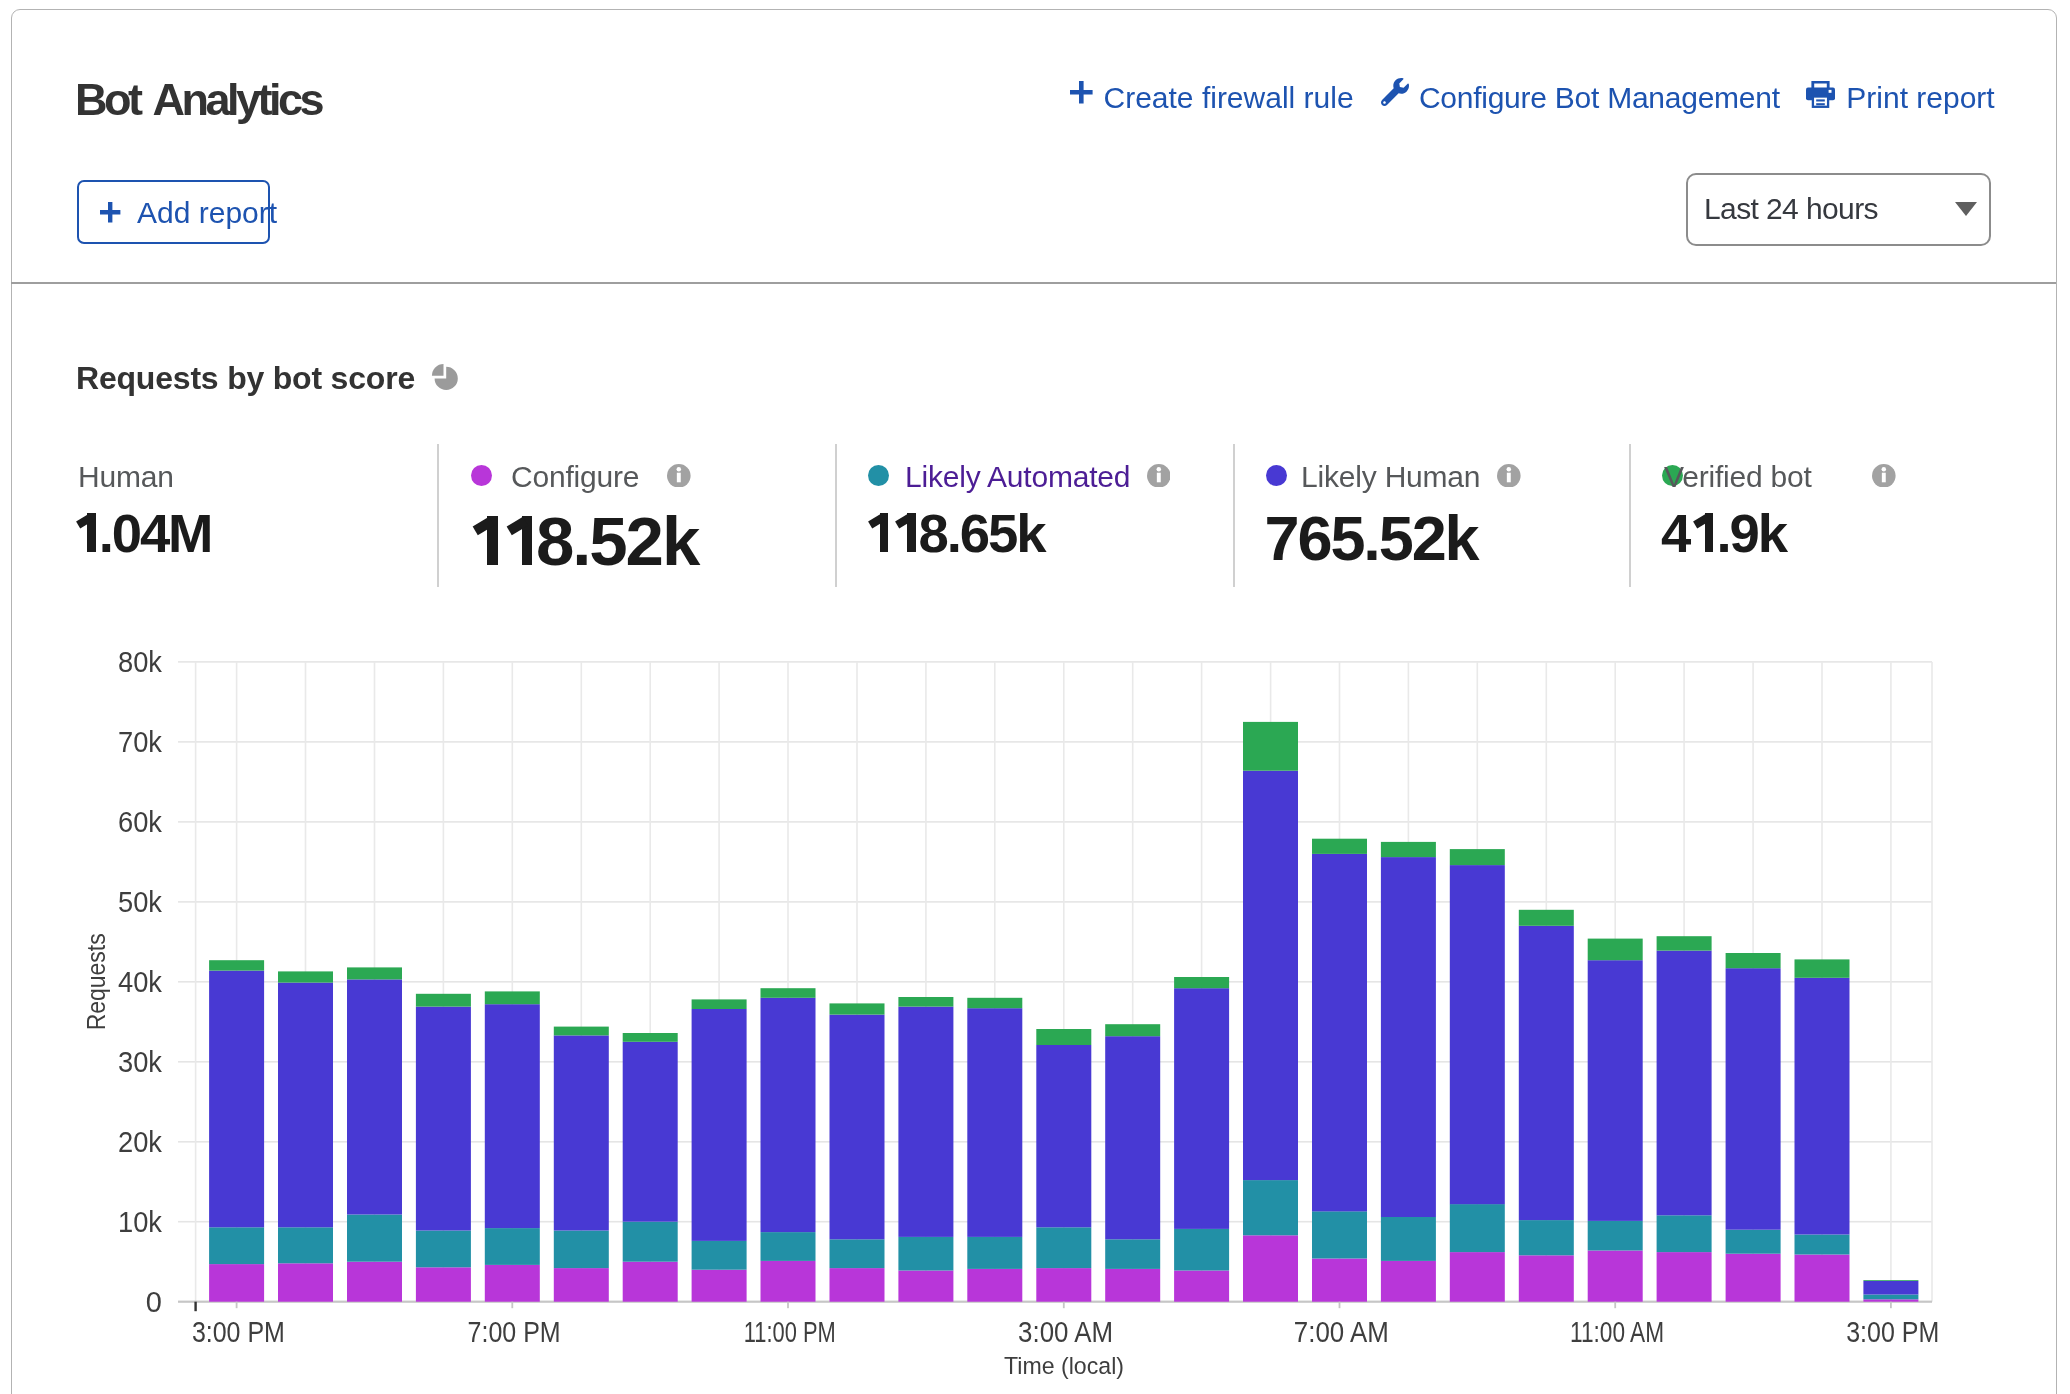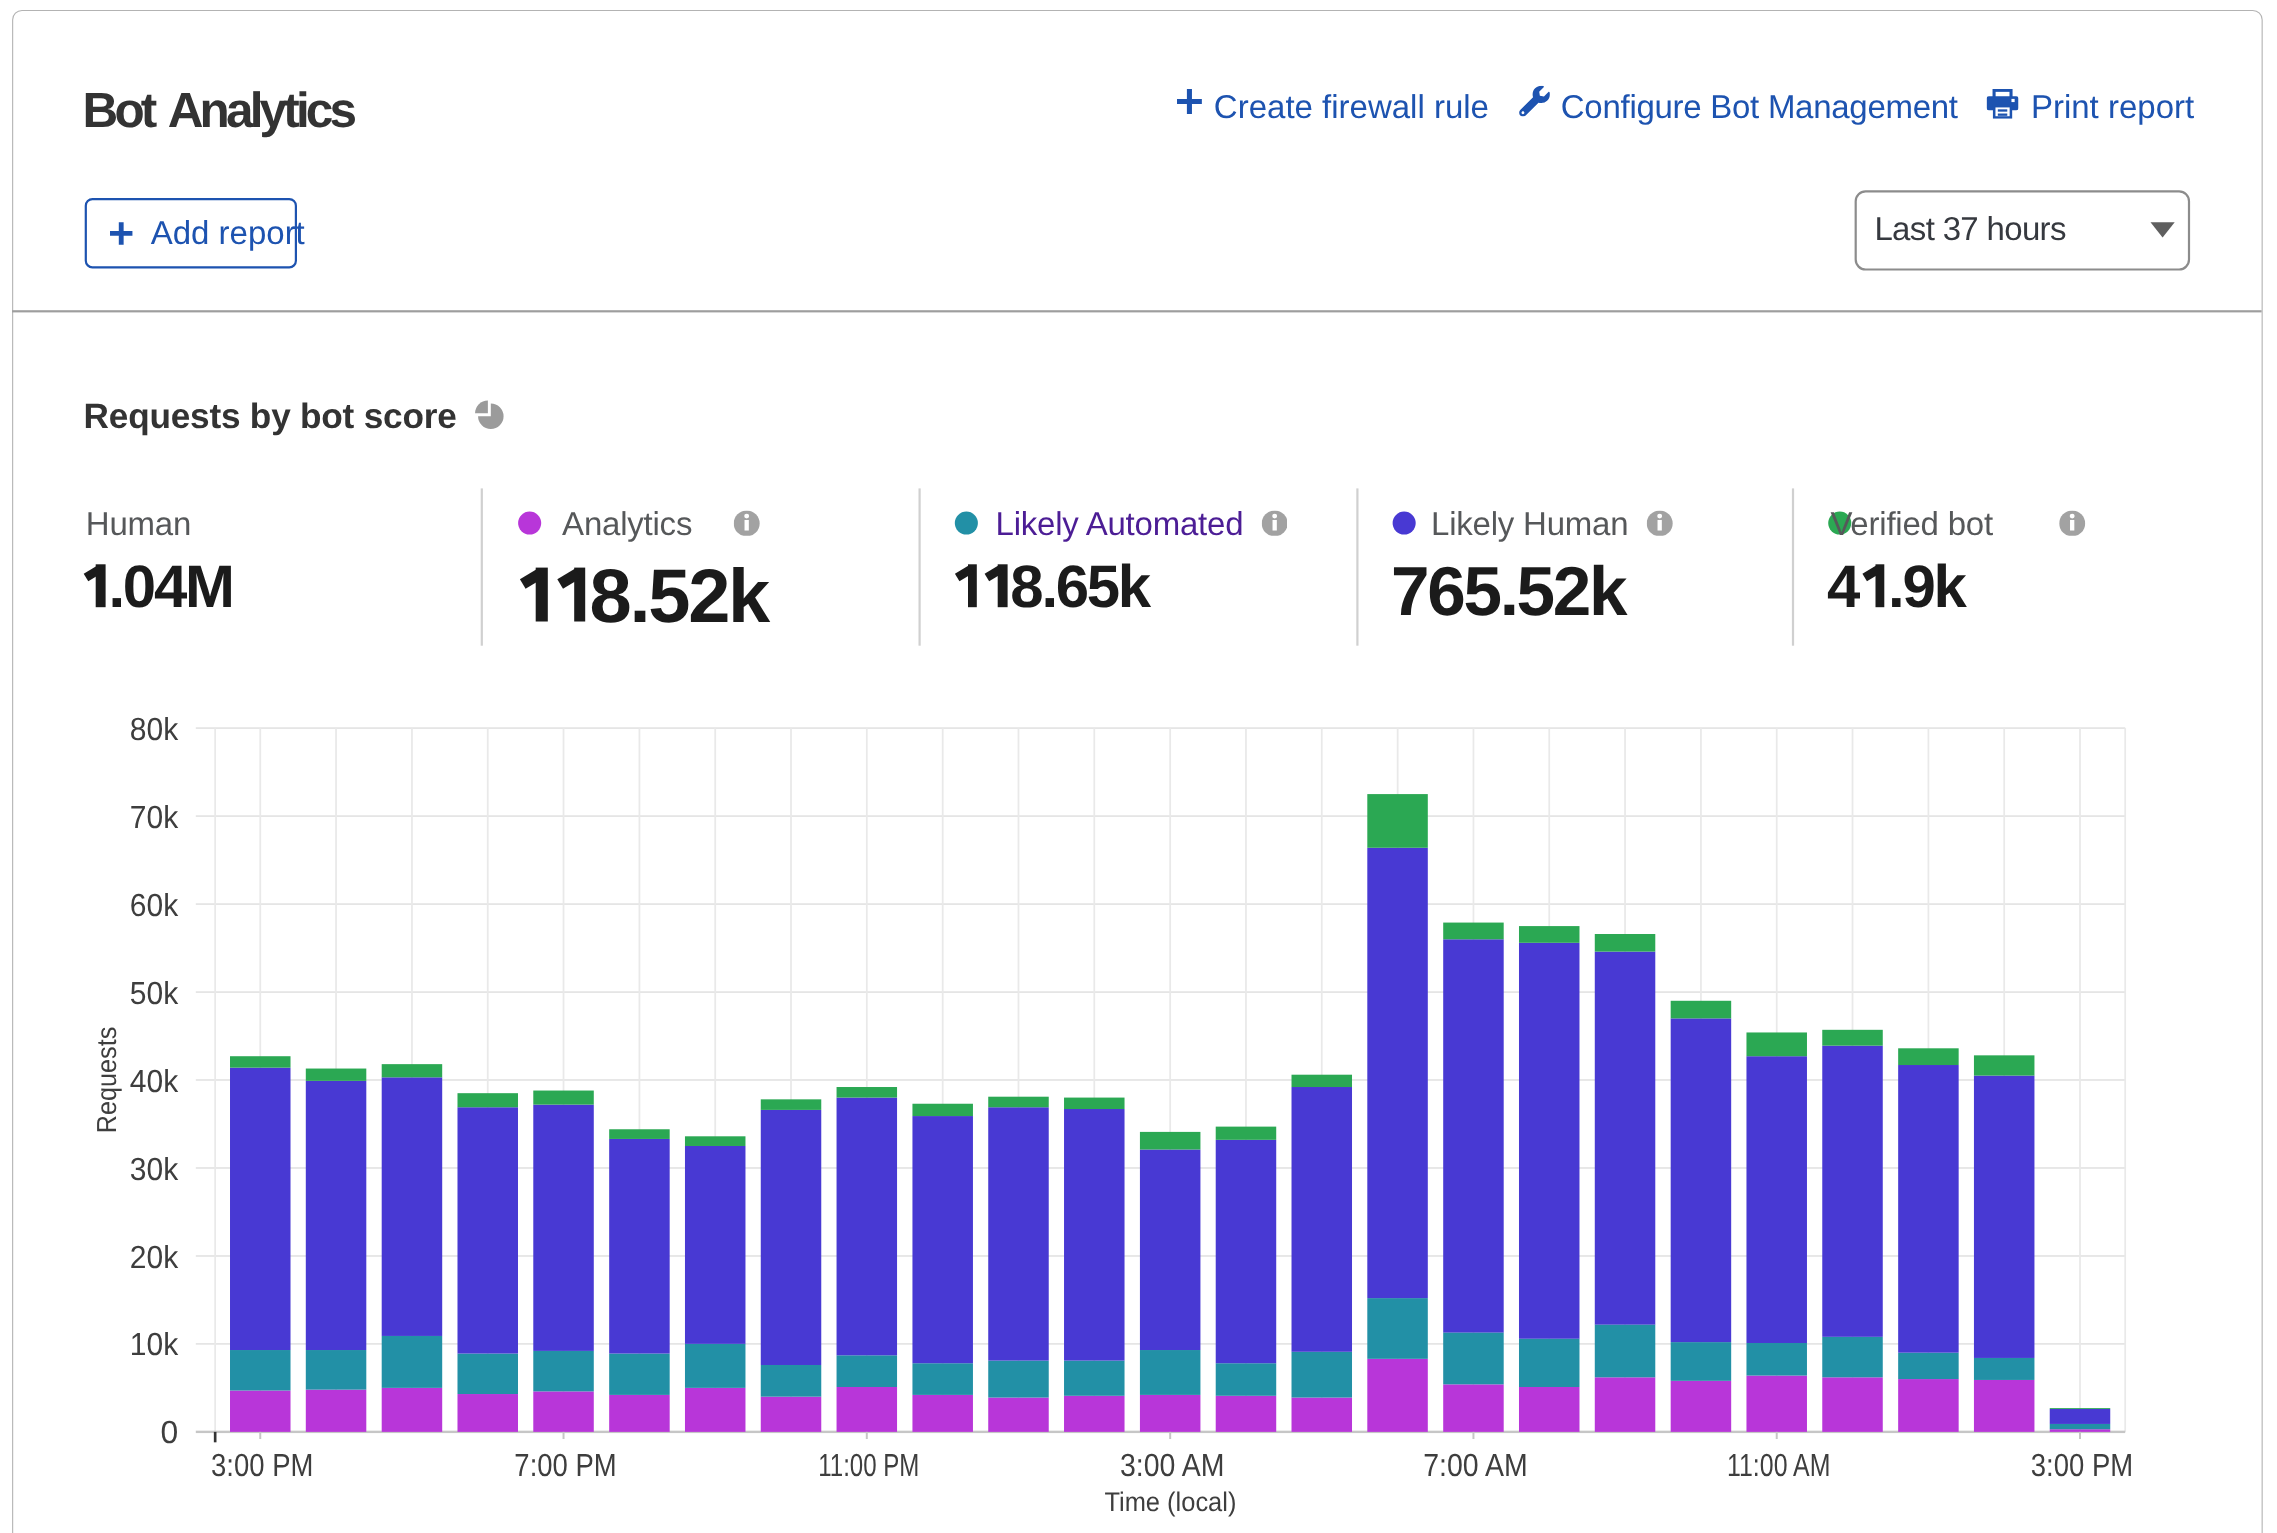--- a/index.html
+++ b/index.html
@@ -29,32 +29,32 @@
 <rect x="10.2" y="18.4" width="8.6" height="2.1" fill="#1d53b0"></rect>
 <rect x="10.2" y="22.2" width="8.6" height="2.1" fill="#1d53b0"></rect>
     </svg>
 <div style="position:absolute;left:1846.3px;top:82.6px;font-size:30px;color:#1d53b0;line-height:1;white-space:nowrap">Print report</div>
 <div style="position:absolute;left:77px;top:180.4px;width:193px;height:63.5px;border:2.2px solid #1d53b0;border-radius:7px;box-sizing:border-box"></div>
 <svg width="22.4" height="22.4" viewBox="-11.2 -11.2 22.4 22.4" style="position:absolute;left:99.0px;top:200.5px">
       <path d="M-10.2 0H10.2M0 -10.2V10.2" stroke="#1d53b0" stroke-width="4.4"></path>
     </svg>
 <div style="position:absolute;left:137px;top:198.1px;font-size:30px;color:#1d53b0;line-height:1;white-space:nowrap">Add report</div>
 <div style="position:absolute;left:1686px;top:173px;width:304.5px;height:72.5px;border:2.2px solid #8c8c8c;border-radius:10px;box-sizing:border-box"></div>
-<div style="position:absolute;left:1704px;top:194.1px;font-size:30px;color:#36393f;line-height:1;white-space:nowrap;letter-spacing:-0.6px">Last 37 hours</div>
+<div style="position:absolute;left:1704px;top:194.1px;font-size:30px;color:#36393f;line-height:1;white-space:nowrap;letter-spacing:-0.6px">Last 24 hours</div>
 <div style="position:absolute;left:1954.7px;top:202.2px;width:0;height:0;border-left:11px solid transparent;border-right:11px solid transparent;border-top:14.7px solid #5f5f5f"></div>
 <div class="hdiv"></div>
 <div style="position:absolute;left:76px;top:362.3px;font-size:32px;color:#333333;line-height:1;white-space:nowrap;font-weight:700;letter-spacing:-0.2px">Requests by bot score</div>
 <svg width="30" height="30" viewBox="0 0 30 30" style="position:absolute;left:431px;top:363px">
 <path d="M15.2 15.4 L15.2 3.8 A11.6 11.6 0 1 1 3.6 15.4 Z" fill="#9b9b9b"></path>
 <path d="M12.5 12.7 L12.5 1.1 A11.6 11.6 0 0 0 0.9 12.7 Z" fill="#9b9b9b"></path>
     </svg>
 <div style="position:absolute;left:78px;top:462.1px;font-size:30px;color:#56585a;line-height:1;white-space:nowrap;letter-spacing:-0.2px">Human</div>
 <div style="position:absolute;left:71.4px;top:506.9px;font-size:54.5px;color:#1b1b1b;line-height:1;white-space:nowrap;font-weight:700;letter-spacing:-2.1px"><span class="one"><i></i><b></b></span>.04M</div>
 <div style="position:absolute;left:471.0px;top:464.9px;width:21.0px;height:21.0px;border-radius:50%;background:#b836d9"></div>
-<div style="position:absolute;left:511px;top:462.1px;font-size:30px;color:#56585a;line-height:1;white-space:nowrap;letter-spacing:-0.2px">Analytics</div>
+<div style="position:absolute;left:511px;top:462.1px;font-size:30px;color:#56585a;line-height:1;white-space:nowrap;letter-spacing:-0.2px">Configure</div>
 <div style="position:absolute;left:467px;top:506.9px;font-size:69px;color:#1b1b1b;line-height:1;white-space:nowrap;font-weight:700;letter-spacing:-2.1px"><span class="one"><i></i><b></b></span><span class="one"><i></i><b></b></span>8.52k</div>
 <div style="position:absolute;left:868.0px;top:464.9px;width:21.0px;height:21.0px;border-radius:50%;background:#2290a6"></div>
 <div style="position:absolute;left:905px;top:462.1px;font-size:30px;color:#4c1d95;line-height:1;white-space:nowrap;letter-spacing:-0.2px">Likely Automated</div>
 <div style="position:absolute;left:864px;top:506.9px;font-size:54.5px;color:#1b1b1b;line-height:1;white-space:nowrap;font-weight:700;letter-spacing:-2.1px"><span class="one"><i></i><b></b></span><span class="one"><i></i><b></b></span>8.65k</div>
 <div style="position:absolute;left:1266.0px;top:464.9px;width:21.0px;height:21.0px;border-radius:50%;background:#4839d3"></div>
 <div style="position:absolute;left:1301px;top:462.1px;font-size:30px;color:#56585a;line-height:1;white-space:nowrap;letter-spacing:-0.2px">Likely Human</div>
 <div style="position:absolute;left:1264.5px;top:506.9px;font-size:63px;color:#1b1b1b;line-height:1;white-space:nowrap;font-weight:700;letter-spacing:-2.1px">765.52k</div>
 <div style="position:absolute;left:1662.0px;top:464.9px;width:21.0px;height:21.0px;border-radius:50%;background:#2ba853"></div>
 <div style="position:absolute;left:1664px;top:462.1px;font-size:30px;color:#56585a;line-height:1;white-space:nowrap;letter-spacing:-0.2px">Verified bot</div>
 <div style="position:absolute;left:1661px;top:506.9px;font-size:54.5px;color:#1b1b1b;line-height:1;white-space:nowrap;font-weight:700;letter-spacing:-2.1px">4<span class="one"><i></i><b></b></span>.9k</div>

